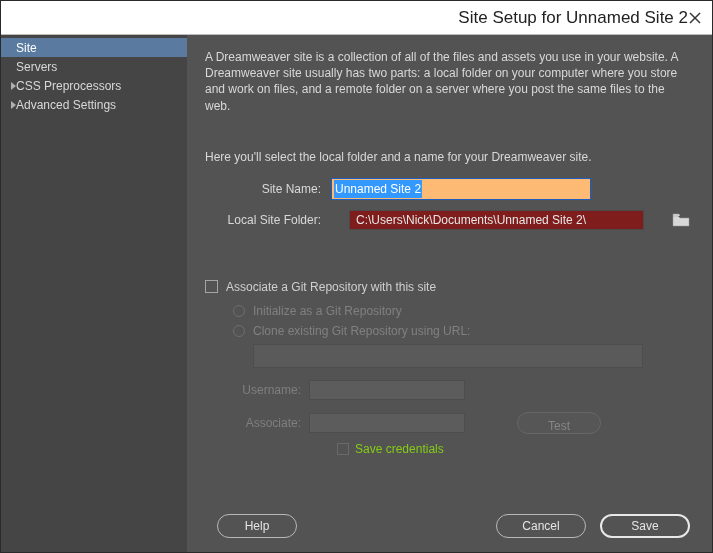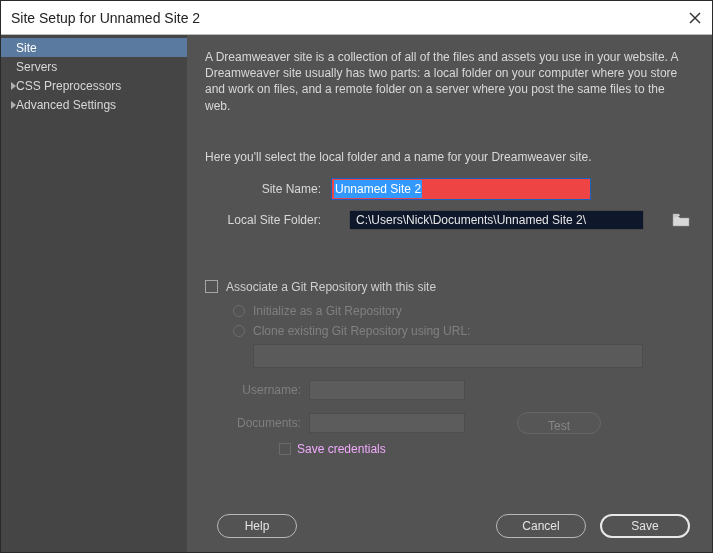--- a/index.html
+++ b/index.html
@@ -1,53 +1,53 @@
 <!DOCTYPE html>
 <html><head>
 <meta charset="utf-8">
 <style>
   * { box-sizing: border-box; margin: 0; padding: 0; font-family: "Segoe UI", Tahoma, sans-serif; }
   body { background: #3a3a3a; width: 713px; height: 553px; overflow: hidden; }
   .window { width: 713px; height: 553px; background: #535353; display: flex; flex-direction: column; border: 1px solid #2a2a2a; }
   .titlebar { height: 34px; background: #fff; display: flex; align-items: center; padding: 0 10px; border-bottom: 1px solid #bcbcbc; }
-  .titlebar .title { font-size: 14px; color: #222; flex: 1; }
+  .titlebar .title { font-size: 17px; color: #222; flex: 1; text-align: right; }
   .titlebar .close { width: 14px; height: 14px; }
   .body { flex: 1; display: flex; background: #535353; }
   .sidebar { width: 186px; background: #454545; display: flex; flex-direction: column; padding-top: 3px; }
   .sidebar-item { height: 19px; display: flex; align-items: center; font-size: 12px; color: #d8d8d8; padding-left: 15px; cursor: default; position: relative; }
   .sidebar-item.active { background: #5b7aa0; color: #fff; }
   .sidebar-item .chevron { position: absolute; left: 10px; width: 0; height: 0; border-top: 4px solid transparent; border-bottom: 4px solid transparent; border-left: 5px solid #b0b0b0; }
   .content { flex: 1; padding: 14px 22px 14px 18px; color: #cfcfcf; font-size: 12px; display: flex; flex-direction: column; position: relative; border-radius: 28px; }
   .intro { line-height: 1.35; color: #d8d8d8; }
   .intro2 { margin-top: 36px; color: #d8d8d8; }
   .form-row { display: flex; align-items: center; margin-top: 14px; }
   .form-row .lbl { width: 126px; text-align: right; padding-right: 10px; color: #d8d8d8; }
-  .path-input { flex: 1; height: 20px; background: #0f172a; border: 1px solid #4a4a4a; color: #e6e6e6; font-size: 12px; padding: 0 6px; display: flex; align-items: center; }
+  .path-input { flex: 1; height: 20px; background: #7f1d1d; border: 1px solid #4a4a4a; color: #e6e6e6; font-size: 12px; padding: 0 6px; display: flex; align-items: center; }
   .folder-icon { width: 18px; height: 14px; margin-left: 10px; position: relative; }
   .folder-icon svg { width: 18px; height: 14px; }
   .git-section { margin-top: 50px; }
   .checkbox-row { display: flex; align-items: center; }
   .cb { width: 13px; height: 13px; border: 1px solid #a5a5a5; background: #535353; margin-right: 8px; }
   .cb.disabled { border-color: #6a6a6a; }
   .radio { width: 12px; height: 12px; border: 1px solid #6e6e6e; border-radius: 50%; background: #535353; margin-right: 8px; flex-shrink: 0; }
   .git-sub { margin-left: 28px; margin-top: 10px; color: #888; }
   .git-sub .row { display: flex; align-items: center; margin-bottom: 6px; font-size: 12px; }
   .disabled-text { color: #808080; }
   .url-box { margin-left: 20px; margin-top: 6px; width: 390px; height: 24px; background: #5a5a5a; border: 1px solid #4d4d4d; }
   .cred-row { display: flex; align-items: center; margin-top: 12px; margin-left: 0; }
   .cred-row .clbl { width: 76px; text-align: right; padding-right: 8px; color: #7f7f7f; font-size: 12px; }
   .cred-input { width: 156px; height: 20px; background: #5c5c5c; border: 1px solid #4d4d4d; }
   .test-btn { width: 84px; height: 22px; border-radius: 11px; border: 1px solid #666; background: #565656; color: #868686; font-size: 12px; display: flex; align-items: flex-end; justify-content: center; margin-left: 52px; }
-  .save-cred { display: flex; align-items: center; margin-left: 46px; margin-top: 8px; color: #f0abfc; font-size: 12px; }
+  .save-cred { display: flex; align-items: center; margin-left: 104px; margin-top: 8px; color: #84cc16; font-size: 12px; }
   .footer { position: absolute; bottom: 14px; left: 30px; right: 22px; display: flex; align-items: center; }
   .btn { height: 24px; border-radius: 12px; border: 1px solid #b8b8b8; background: transparent; color: #e4e4e4; font-size: 12px; display: flex; align-items: center; justify-content: center; cursor: default; }
   .btn.help { width: 80px; }
   .btn.cancel { width: 90px; margin-left: auto; }
   .btn.save { width: 90px; margin-left: 14px; border: 2px solid #e8e8e8; font-weight: 400; }
-  .sn-input { width: 260px; height: 22px; background: #ef4444; border: 1px solid #1e5fbf; position: relative; overflow: hidden; }
+  .sn-input { width: 260px; height: 22px; background: #fdba74; border: 1px solid #1e5fbf; position: relative; overflow: hidden; }
   .sn-input .seltext { position: absolute; left: 2px; top: 1px; background: #3399ff; color: #fff; font-size: 12px; padding: 1px 1px; line-height: 16px; }
 </style>
 </head>
 <body>
 
 <div class="window">
   <div class="titlebar">
     <span class="title">Site Setup for Unnamed Site 2</span>
     <span class="close">
       <svg viewBox="0 0 14 14">
@@ -110,21 +110,21 @@
           <div class="row">
             <span class="radio"></span>
             <span class="disabled-text">Clone existing Git Repository using URL:</span>
           </div>
           <div class="url-box"></div>
           <div class="cred-row">
             <span class="clbl">Username:</span>
             <div class="cred-input"></div>
           </div>
           <div class="cred-row">
-            <span class="clbl">Documents:</span>
+            <span class="clbl">Associate:</span>
             <div class="cred-input"></div>
             <div class="test-btn">
                 <span>Test</span>
               </div>
           </div>
           <div class="save-cred">
             <span class="cb disabled" style="width:12px;height:12px;margin-right:6px;"></span>
             <span>Save credentials</span>
           </div>
         </div>

